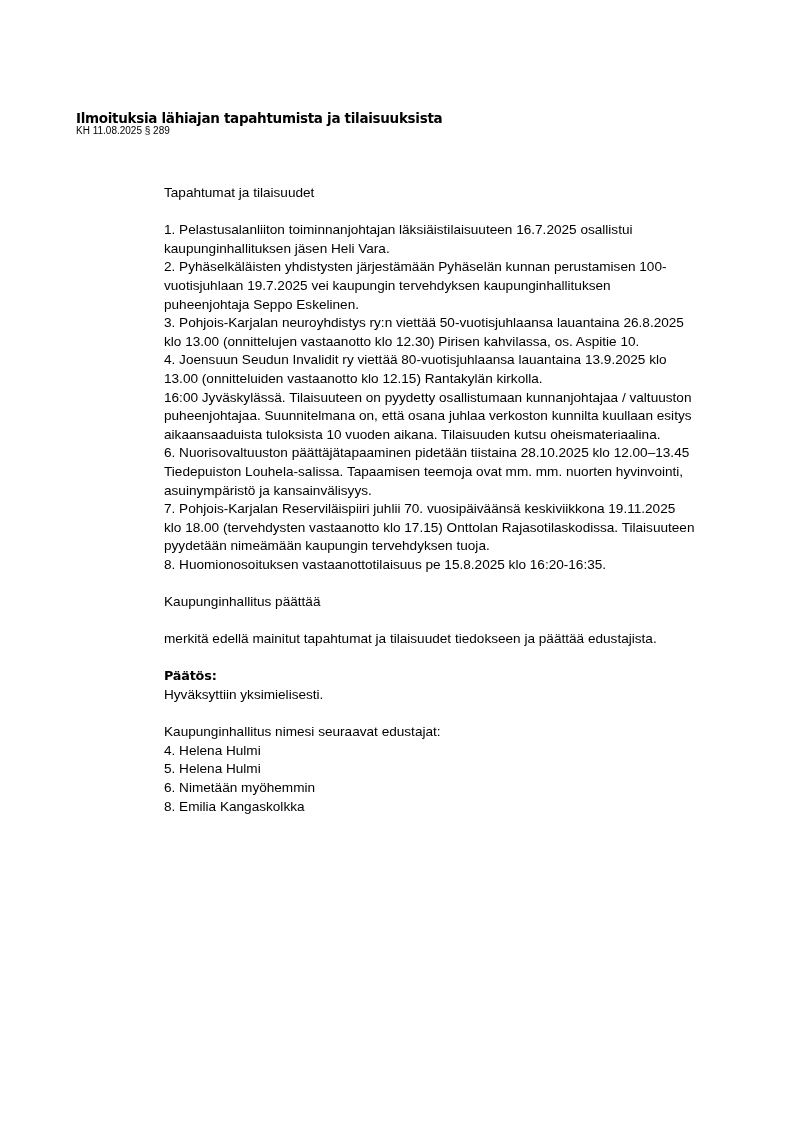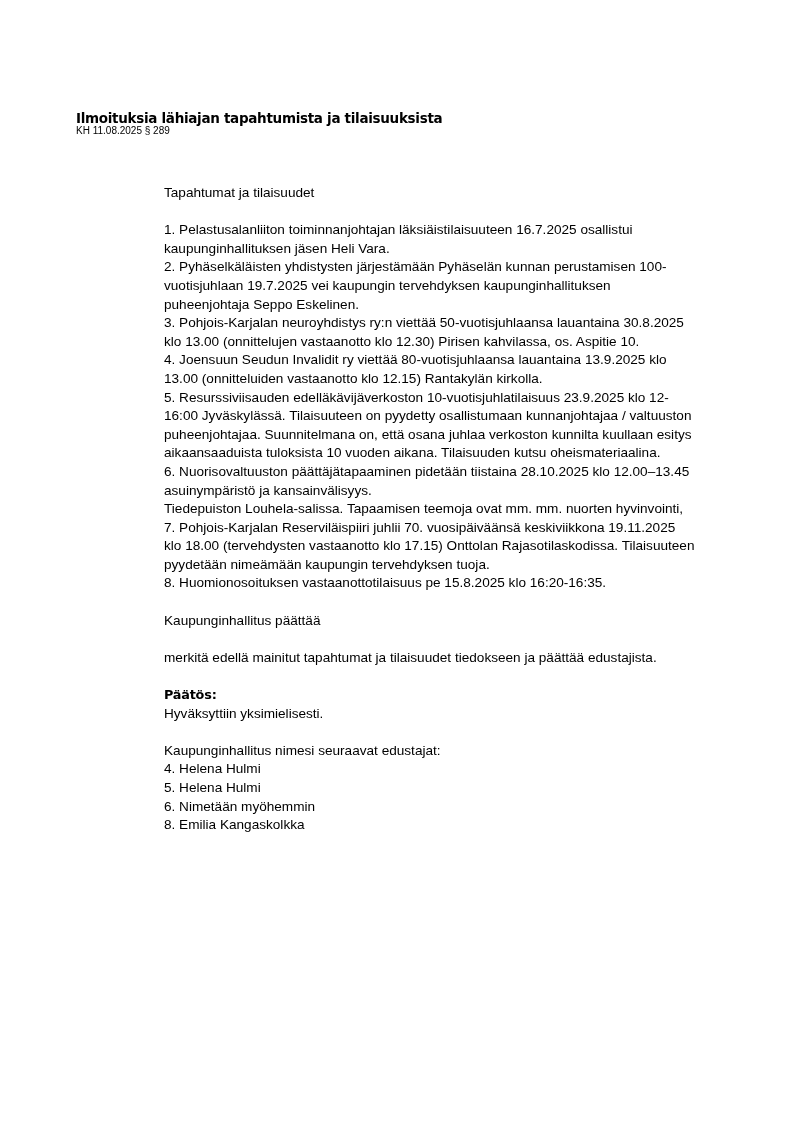--- a/index.html
+++ b/index.html
@@ -71,37 +71,36 @@
     <div>
       <p class="list-line">1. Pelastusalanliiton toiminnanjohtajan läksiäistilaisuuteen 16.7.2025 osallistui</p>
       <p class="list-line">kaupunginhallituksen jäsen Heli Vara.</p>
     </div>
     <div>
       <p class="list-line">2. Pyhäselkäläisten yhdistysten järjestämään Pyhäselän kunnan perustamisen 100-</p>
       <p class="list-line">vuotisjuhlaan 19.7.2025 vei kaupungin tervehdyksen kaupunginhallituksen</p>
       <p class="list-line">puheenjohtaja Seppo Eskelinen.</p>
     </div>
     <div>
-      <p class="list-line">3. Pohjois-Karjalan neuroyhdistys ry:n viettää 50-vuotisjuhlaansa lauantaina 30.8.2025</p>
+      <p class="list-line">3. Pohjois-Karjalan neuroyhdistys ry:n viettää 50-vuotisjuhlaansa lauantaina 26.8.2025</p>
       <p class="list-line">klo 13.00 (onnittelujen vastaanotto klo 12.30) Pirisen kahvilassa, os. Aspitie 10.</p>
     </div>
     <div>
       <p class="list-line">4. Joensuun Seudun Invalidit ry viettää 80-vuotisjuhlaansa lauantaina 13.9.2025 klo</p>
       <p class="list-line">13.00 (onnitteluiden vastaanotto klo 12.15) Rantakylän kirkolla.</p>
     </div>
     <div>
-      <p class="list-line">5. Resurssiviisauden edelläkävijäverkoston 10-vuotisjuhlatilaisuus 23.9.2025 klo 12-</p>
       <p class="list-line">16:00 Jyväskylässä. Tilaisuuteen on pyydetty osallistumaan kunnanjohtajaa / valtuuston</p>
       <p class="list-line">puheenjohtajaa. Suunnitelmana on, että osana juhlaa verkoston kunnilta kuullaan esitys</p>
       <p class="list-line">aikaansaaduista tuloksista 10 vuoden aikana. Tilaisuuden kutsu oheismateriaalina.</p>
     </div>
     <div>
       <p class="list-line">6. Nuorisovaltuuston päättäjätapaaminen pidetään tiistaina 28.10.2025 klo 12.00–13.45</p>
+      <p class="list-line">Tiedepuiston Louhela-salissa. Tapaamisen teemoja ovat mm. mm. nuorten hyvinvointi,</p>
       <p class="list-line">asuinympäristö ja kansainvälisyys.</p>
-      <p class="list-line">Tiedepuiston Louhela-salissa. Tapaamisen teemoja ovat mm. mm. nuorten hyvinvointi,</p>
     </div>
     <div>
       <p class="list-line">7. Pohjois-Karjalan Reserviläispiiri juhlii 70. vuosipäiväänsä keskiviikkona 19.11.2025</p>
       <p class="list-line">klo 18.00 (tervehdysten vastaanotto klo 17.15) Onttolan Rajasotilaskodissa. Tilaisuuteen</p>
       <p class="list-line">pyydetään nimeämään kaupungin tervehdyksen tuoja.</p>
     </div>
     <div>
       <p class="list-line">8. Huomionosoituksen vastaanottotilaisuus pe 15.8.2025 klo 16:20-16:35.</p>
     </div>
   </div>

